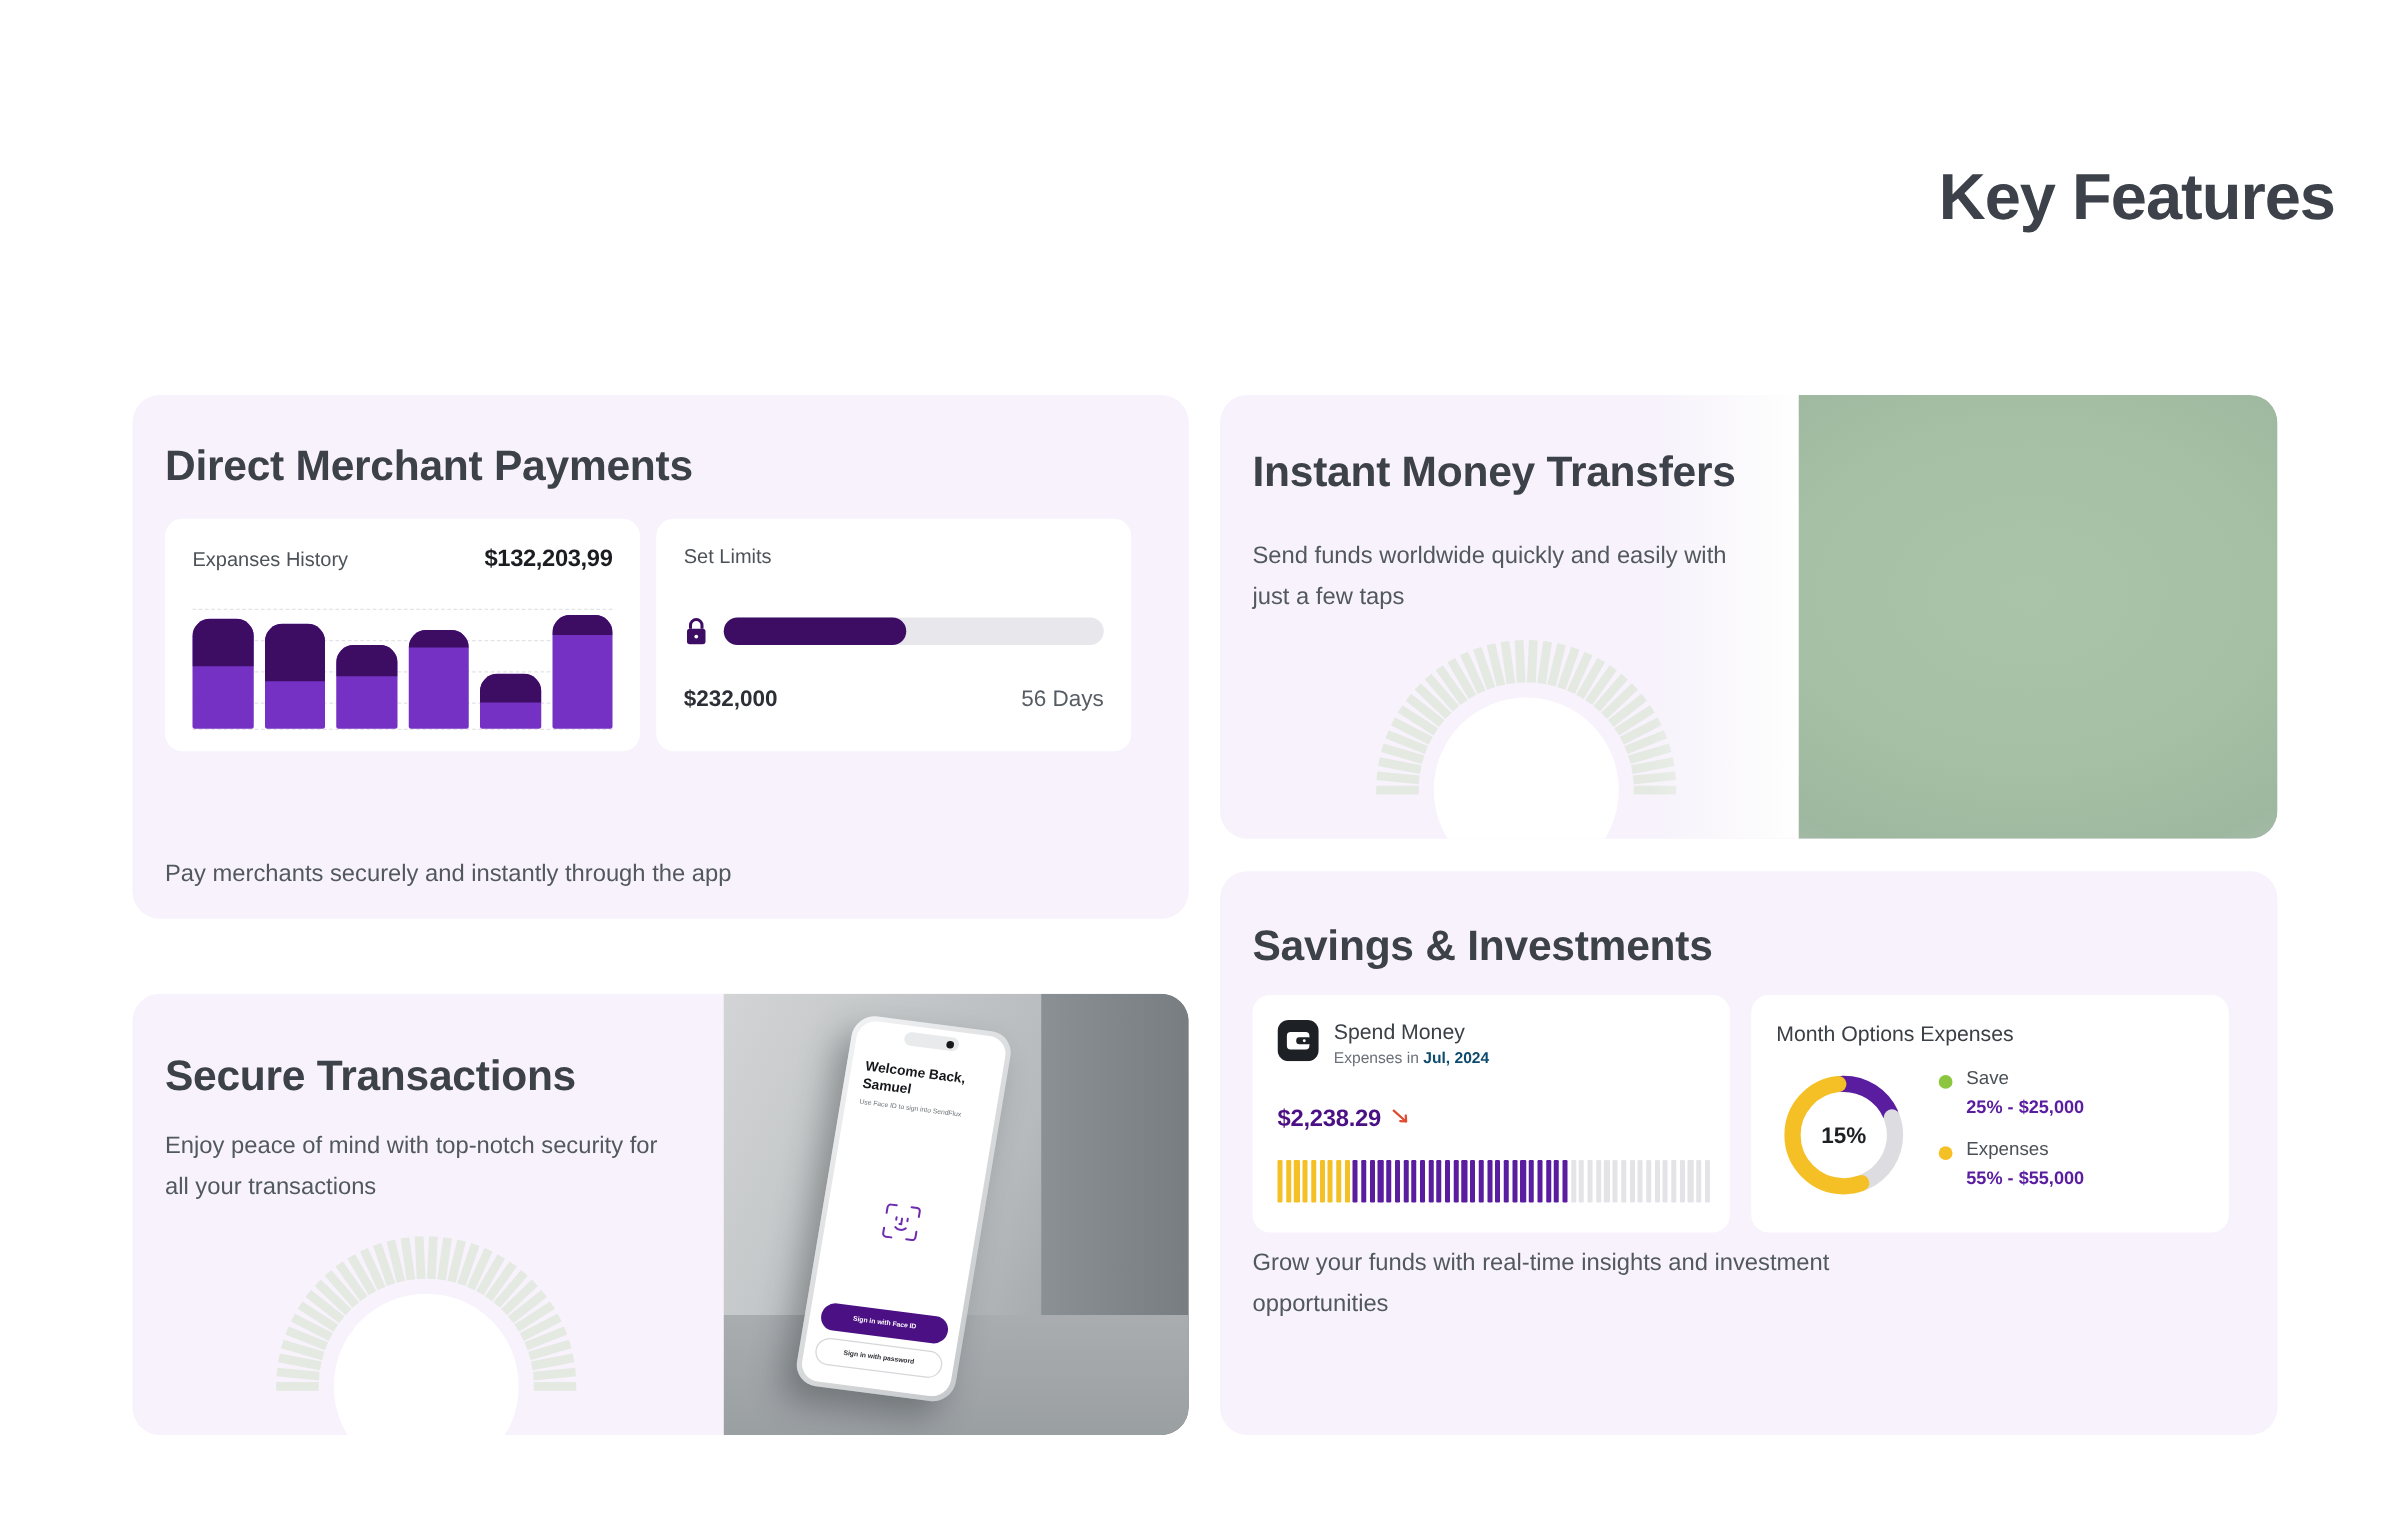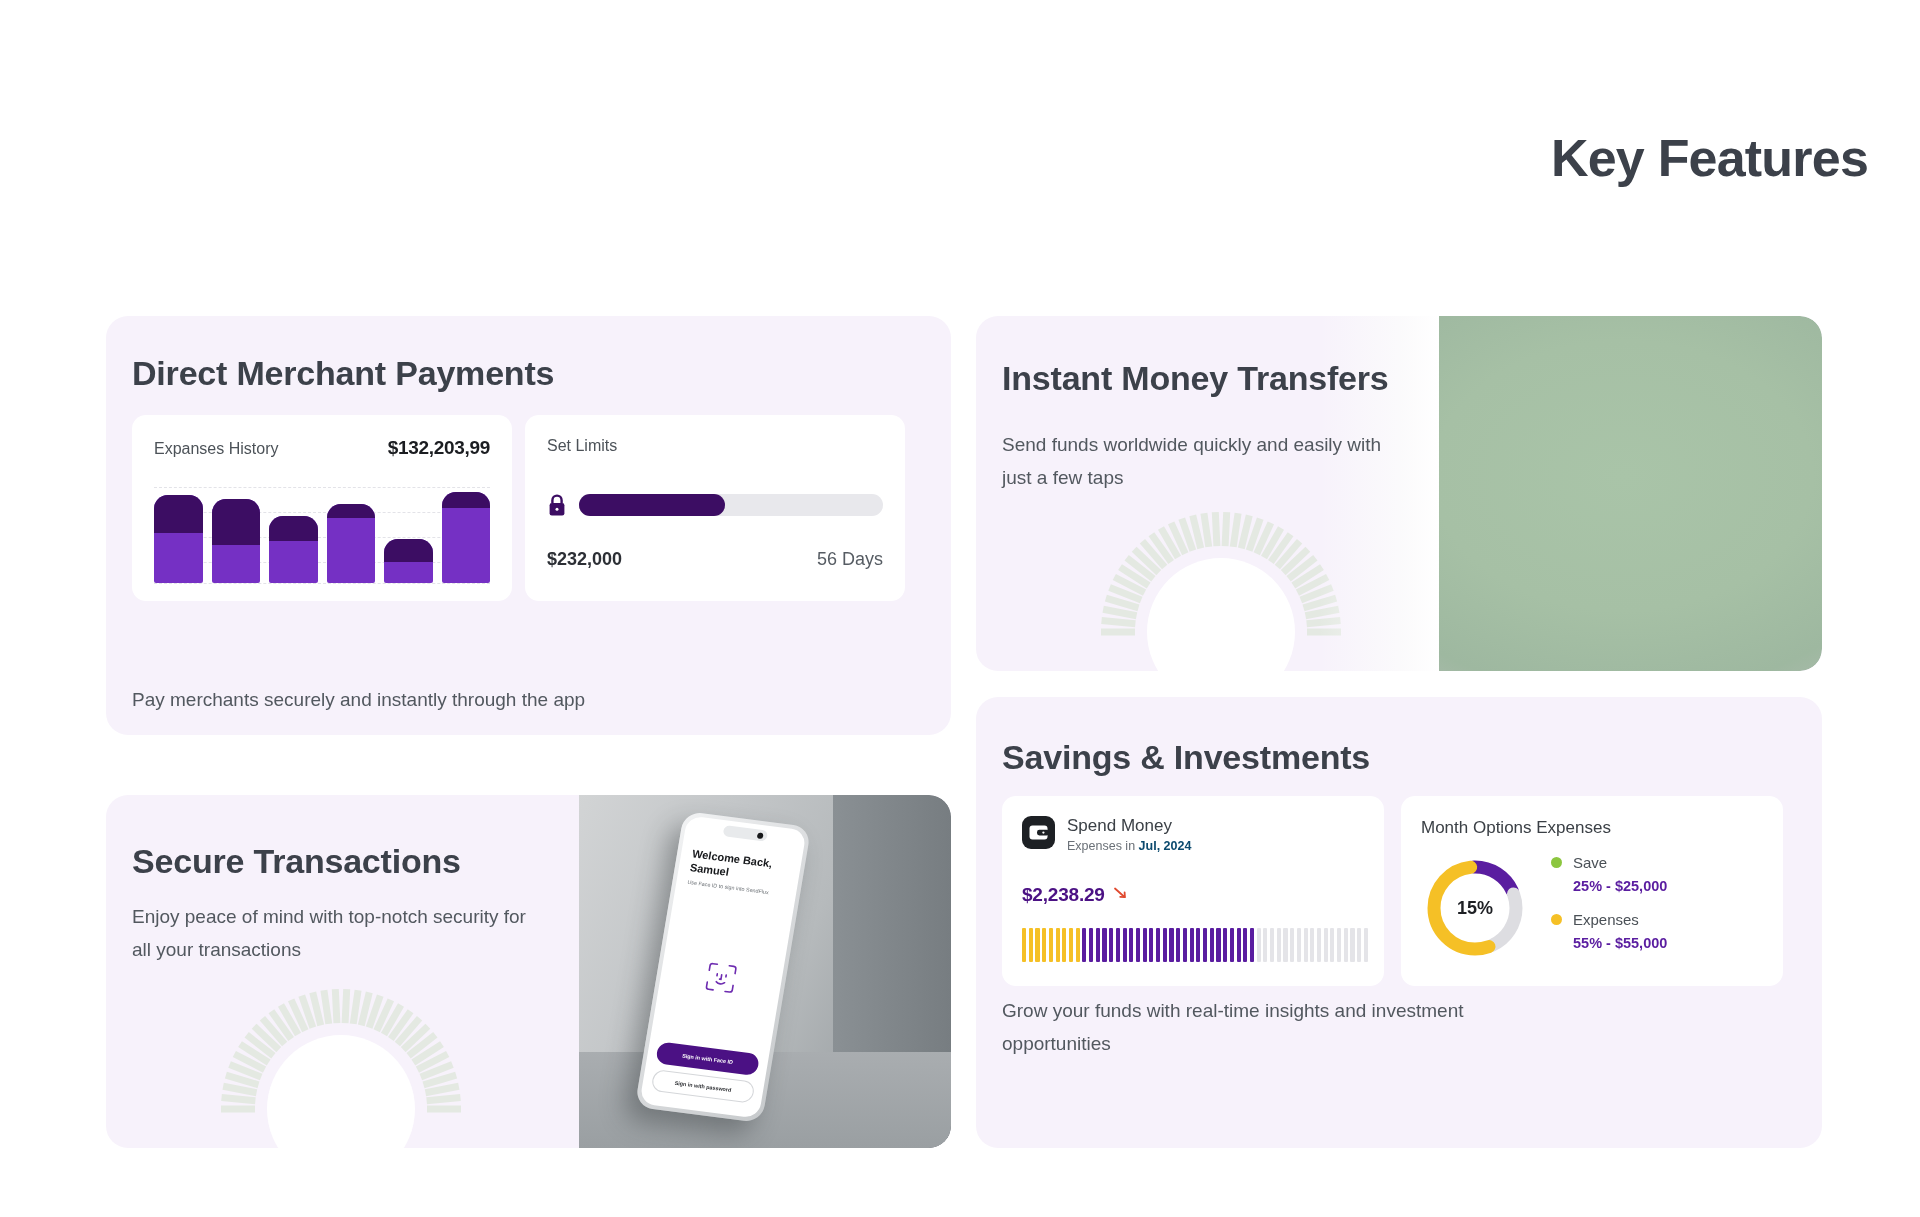--- a/index.html
+++ b/index.html
@@ -196,21 +196,21 @@
   }
   .bars-strip span{ flex:1; border-radius:1px; }
 
   .month-title{ position:absolute; left:20px; top:22px; font-size:17px; color:#3b4046; }
   .donut-wrap{ position:absolute; left:20px; top:58px; width:108px; height:108px; }
   .donut-center{
     position:absolute; inset:0; display:flex; align-items:center; justify-content:center;
     font-size:18px; font-weight:700; color:#1e2024;
   }
   .legend{ position:absolute; left:150px; top:58px; }
-  .legend-row{ display:flex; align-items:center; gap:11px; }
+  .legend-row{ display:flex; align-items:flex-end; gap:11px; }
   .legend-row .dot{ width:11px; height:11px; border-radius:50%; flex:0 0 auto; }
   .legend-row .lname{ font-size:15px; color:#4a5056; }
   .legend-val{ font-size:14.5px; font-weight:700; color:#5a1da0; margin:7px 0 17px 22px; }
 </style>
 </head>
 <body>
 
 <div class="page">
 
   <div class="key-features">Key Features</div>

